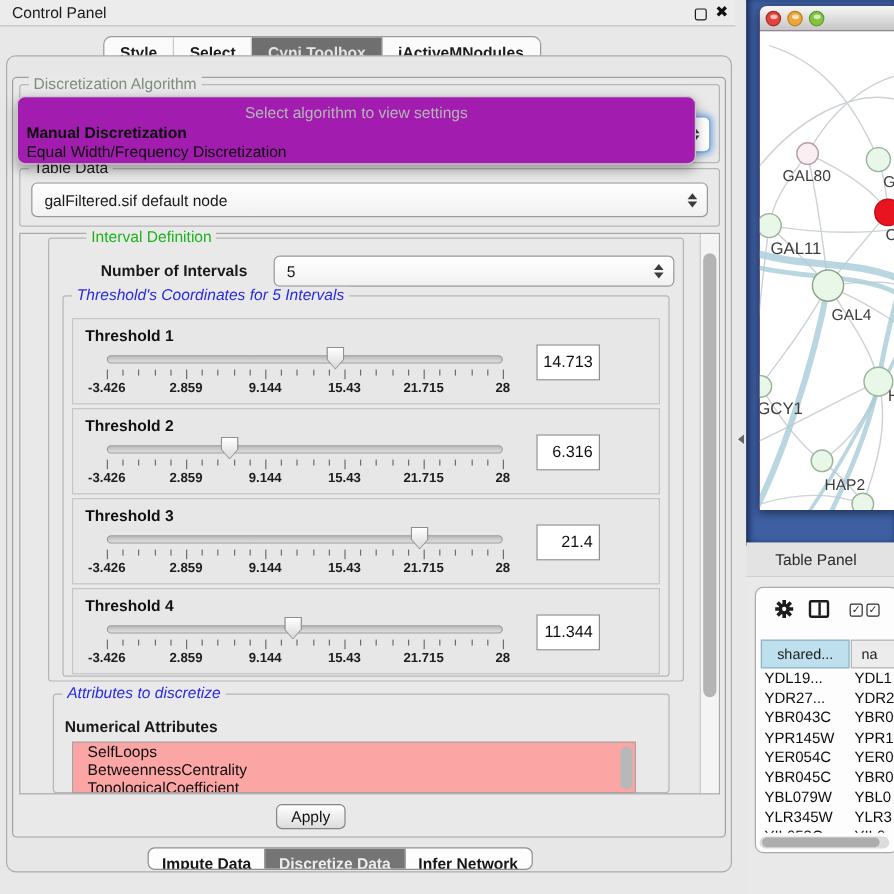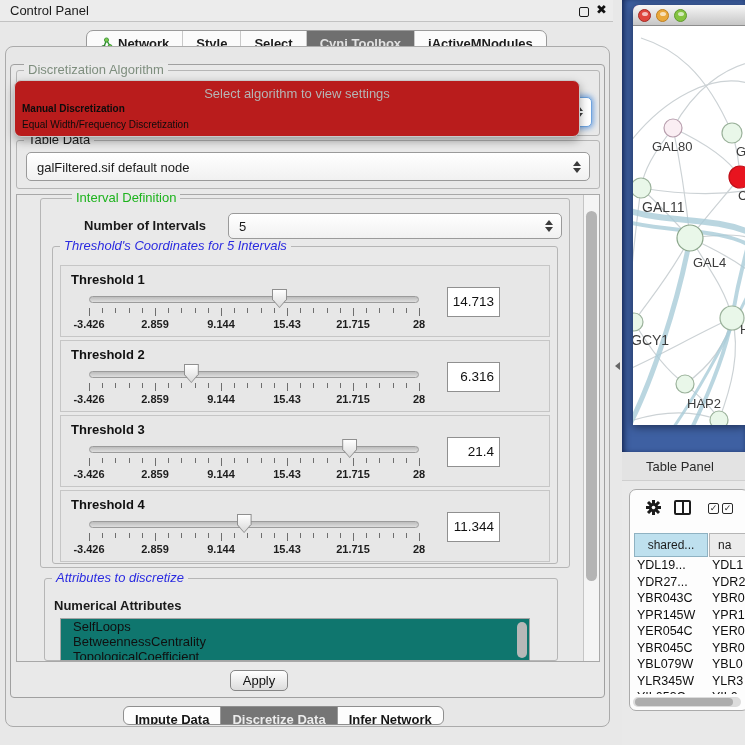--- a/index.html
+++ b/index.html
@@ -29,40 +29,40 @@
   .green{color:#1db31d;} .blue{color:#2a2ae0;font-style:italic;} .dim{color:#7e8e7e;} .dark{color:#1a1a1a;font-weight:bold;}
 
   .combo{border:1px solid #9a9a9a;border-radius:5px;background:linear-gradient(#ffffff,#f1f1f1);font-size:13px;}
   .combo .val{position:absolute;left:10px;top:50%;transform:translateY(-50%);}
   .spin{position:absolute;right:9px;top:50%;transform:translateY(-50%);width:7px;height:12px;}
   .spin i{position:absolute;left:0;width:0;height:0;border-left:4px solid transparent;border-right:4px solid transparent;}
   .spin .up{top:0;border-bottom:5px solid #3c3c3c;}
   .spin .dn{bottom:0;border-top:5px solid #3c3c3c;}
 
   #algo-combo{left:24px;top:97px;width:568px;height:30px;border:1px solid #6ea3de;box-shadow:0 0 5px 2px rgba(96,152,220,.75);background:#fff;}
-  #popup{left:14px;top:80px;width:566px;height:57px;background:#b91c1c;border:1px solid #c9c9c9;border-radius:7px;box-shadow:0 4px 10px rgba(0,0,0,.35);z-index:40;}
+  #popup{left:14px;top:80px;width:566px;height:57px;background:#a21caf;border:1px solid #c9c9c9;border-radius:7px;box-shadow:0 4px 10px rgba(0,0,0,.35);z-index:40;}
   #popup .hint{position:absolute;left:0;right:0;top:5px;text-align:center;color:#b5b5b5;font-size:13px;}
-  .popopt{position:absolute;left:7px;font-size:10px;color:#0c0c0c;white-space:nowrap;}
+  .popopt{position:absolute;left:7px;font-size:13px;color:#0c0c0c;white-space:nowrap;}
 
   #scrollpanel{left:16px;top:194px;width:584px;height:468px;border:1px solid #a8a8a8;background:#e9e9e9;overflow:hidden;}
   #vtrack{position:absolute;right:0;top:0;bottom:0;width:16px;background:#f4f4f4;border-left:1px solid #c5c5c5;}
   #vthumb{position:absolute;left:2px;top:16px;width:11px;height:370px;border-radius:6px;background:#b4b4b4;}
 
   
   .tbox{position:absolute;left:0;width:490px;height:72px;background:#e7e7e7;border:1px solid #c6c6c6;}
   .tbox .lbl{position:absolute;left:10px;top:6px;font-size:13px;font-weight:bold;color:#111;}
   .track{position:absolute;left:28px;top:30px;width:330px;height:7px;border:1px solid #9b9b9b;border-radius:4px;background:linear-gradient(#bcbcbc,#dedede);}
   .thumb{position:absolute;width:15px;height:19px;top:23px;background:#8f8f8f;clip-path:polygon(0 0,100% 0,100% 55%,50% 100%,0 55%);}
   .thumb::after{content:"";position:absolute;inset:1px;background:linear-gradient(#ffffff,#d9d9d9);clip-path:polygon(0 0,100% 0,100% 55%,50% 100%,0 55%);}
   .tick{position:absolute;width:1px;background:#6e6e6e;top:42px;}
   .ticklab{position:absolute;top:52px;width:60px;text-align:center;font-size:11px;font-weight:bold;color:#1d1d1d;}
   .vbox{position:absolute;left:386px;top:21px;width:53px;height:30px;background:#fff;border:1px solid #909090;font-size:13.5px;text-align:right;line-height:28px;padding-right:5px;color:#111;}
 
   
-  #attrlist{left:60px;top:618px;width:470px;height:43px;background:#0f766e;border:1px solid #a5a5a5;overflow:hidden;}
+  #attrlist{left:60px;top:618px;width:470px;height:43px;background:#fca5a5;border:1px solid #a5a5a5;overflow:hidden;}
   .attritem{padding-left:12px;font-size:13px;line-height:15px;color:#101010;white-space:nowrap;}
   #attrthumb{position:absolute;right:2px;top:3px;width:10px;height:36px;background:#b8b8b8;border-radius:5px;}
 
   #apply{left:230px;top:670px;width:58px;height:21px;border:1px solid #868686;border-radius:5px;background:linear-gradient(#ffffff,#dcdcdc);font-size:13px;text-align:center;line-height:19px;color:#111;}
 
   #bottabs{left:123px;top:706px;height:19px;display:flex;border:1px solid #8f8f8f;border-radius:6px;background:#fdfdfd;overflow:hidden;font-size:13px;font-weight:bold;}
   .btab{padding:4px 11px;line-height:17px;color:#161616;border-right:1px solid #9a9a9a;white-space:nowrap;}
   .btab:last-child{border-right:none;}
   .btab.sel{background:#757575;color:#ececec;}
 
@@ -101,30 +101,20 @@
 
 <div id="cp">
 
   <div class="abs" id="titlebar">
     <span class="t">Control Panel</span>
   </div>
   <div id="float-btn"></div>
   <div id="close-btn">✖</div>
 
   <div class="abs" id="toptabs">
-      <div class="tabseg">
-        <svg width="13" height="14" viewBox="0 0 13 14">
-          <line x1="6.5" y1="3" x2="3.5" y2="11" stroke="#2f8f2f" stroke-width="1.4"></line>
-          <line x1="6.5" y1="3" x2="10" y2="9" stroke="#2f8f2f" stroke-width="1.4"></line>
-          <circle cx="6.5" cy="3" r="2.1" fill="#7cc94d" stroke="#2f8f2f" stroke-width=".8"></circle>
-          <circle cx="3.5" cy="11" r="2.5" fill="#3fa33f" stroke="#256f25" stroke-width=".8"></circle>
-          <circle cx="10" cy="9.5" r="2" fill="#7cc94d" stroke="#2f8f2f" stroke-width=".8"></circle>
-        </svg>
-        <span>Network</span>
-      </div>
       <div class="tabseg">
         <span>Style</span>
       </div>
       <div class="tabseg">
         <span>Select</span>
       </div>
       <div class="tabseg sel">
         <span>Cyni Toolbox</span>
       </div>
       <div class="tabseg">

